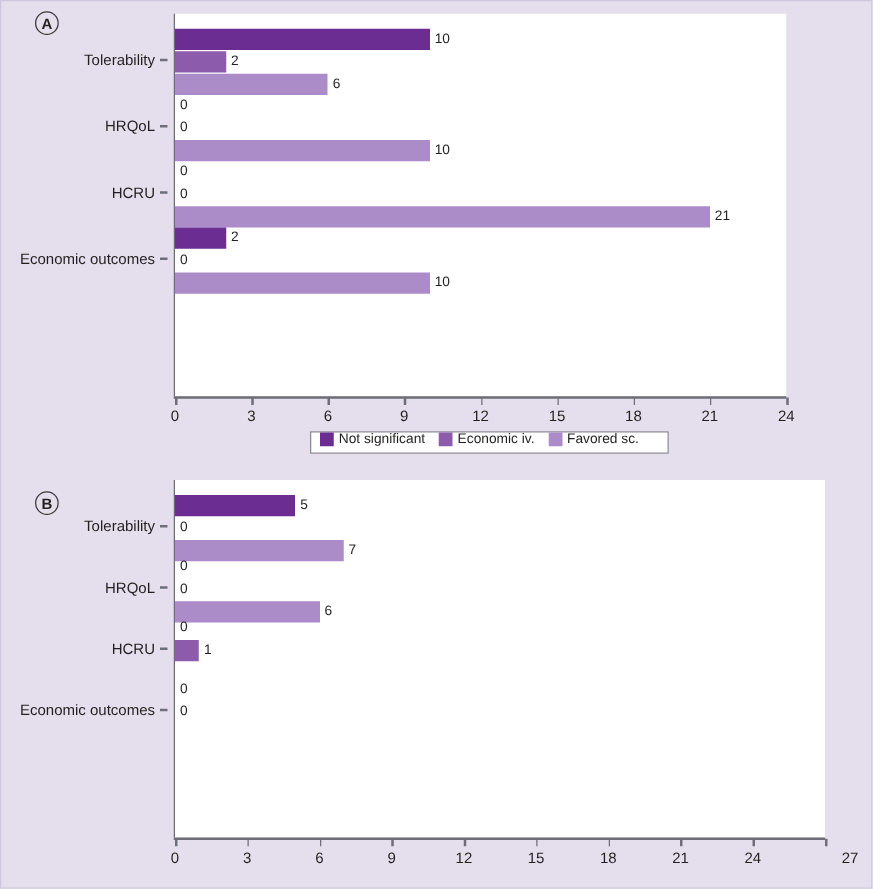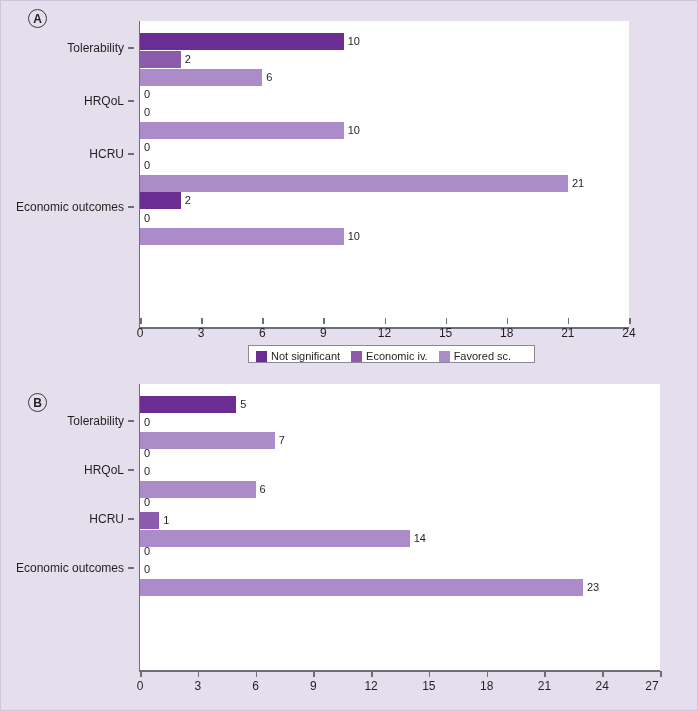--- a/index.html
+++ b/index.html
@@ -51,21 +51,21 @@
   }
   #panel-a .panel-letter { left: 27px; top: 8px; }
   #panel-b .panel-letter { left: 27px; top: 20px; }
 
   
   .plot {
     position: absolute;
     background: #ffffff;
     box-sizing: border-box;
   }
-  #plot-a { left: 139px; top: 20px;  width: 489px; height: 306px; }
+  #plot-a { left: 139px; top: 10px;  width: 489px; height: 306px; }
   #plot-b { left: 139px; top: 11px;  width: 520px; height: 286px; }
 
   .axis-line-y {
     position: absolute;
     width: 1.5px;
     background: #6e6e78;
   }
   .axis-line-x {
     position: absolute;
     height: 1.5px;
@@ -146,21 +146,21 @@
   #panel-a .x-axis { left: 139px; top: 317px; width: 489px; }
   #panel-b .x-axis { left: 139px; top: 298px; width: 520px; }
 
   
   .legend {
     position: absolute;
     background: #ffffff;
     border: 1px solid #8a8a96;
     height: 18px;
     display: flex;
-    align-items: flex-end;
+    align-items: flex-start;
     padding: 0 7px;
     box-sizing: border-box;
   }
   #legend-a { left: 247px; top: 344px; }
   .legend-item {
     display: flex;
     align-items: center;
     margin-right: 11px;
     white-space: nowrap;
   }
@@ -326,35 +326,27 @@
           </div>
         </div>
         <div class="group" style="top: 110px;">
           <div class="bar-row">
             <span class="bar-value" style="left: 4px;">0</span>
           </div>
           <div class="bar-row">
             <div class="bar" style="width: 19.2593px; background: rgb(141, 91, 171);"></div>
             <span class="bar-value" style="left: 23.2593px;">1</span>
           </div>
-          <div class="bar-row">
-            <div class="bar" style="width: 269.63px; background: rgb(172, 139, 201);"></div>
-            <span class="bar-value" style="left: 273.63px;">14</span>
-          </div>
         </div>
         <div class="group" style="top: 159px;">
           <div class="bar-row">
             <span class="bar-value" style="left: 4px;">0</span>
           </div>
           <div class="bar-row">
             <span class="bar-value" style="left: 4px;">0</span>
-          </div>
-          <div class="bar-row">
-            <div class="bar" style="width: 442.963px; background: rgb(172, 139, 201);"></div>
-            <span class="bar-value" style="left: 446.963px;">23</span>
           </div>
         </div>
       </div>
     <div class="x-axis" id="xaxis-b">
         <div class="xtick" style="left: 0px; top: 0px;"></div>
         <div class="xtick-label" style="left: 0px; top: 9px;">0</div>
         <div class="xtick" style="left: 57.7778px; top: 0px;"></div>
         <div class="xtick-label" style="left: 57.7778px; top: 9px;">3</div>
         <div class="xtick" style="left: 115.556px; top: 0px;"></div>
         <div class="xtick-label" style="left: 115.556px; top: 9px;">6</div>
@@ -364,18 +356,18 @@
         <div class="xtick-label" style="left: 231.111px; top: 9px;">12</div>
         <div class="xtick" style="left: 288.889px; top: 0px;"></div>
         <div class="xtick-label" style="left: 288.889px; top: 9px;">15</div>
         <div class="xtick" style="left: 346.667px; top: 0px;"></div>
         <div class="xtick-label" style="left: 346.667px; top: 9px;">18</div>
         <div class="xtick" style="left: 404.444px; top: 0px;"></div>
         <div class="xtick-label" style="left: 404.444px; top: 9px;">21</div>
         <div class="xtick" style="left: 462.222px; top: 0px;"></div>
         <div class="xtick-label" style="left: 462.222px; top: 9px;">24</div>
         <div class="xtick" style="left: 520px; top: 0px;"></div>
-        <div class="xtick-label" style="left: 512px; top: 9px;">27</div>
+        <div class="xtick-label" style="left: 540px; top: 9px;">27</div>
       </div>
 
   </div>
 
 </div>
 
 </body></html>

